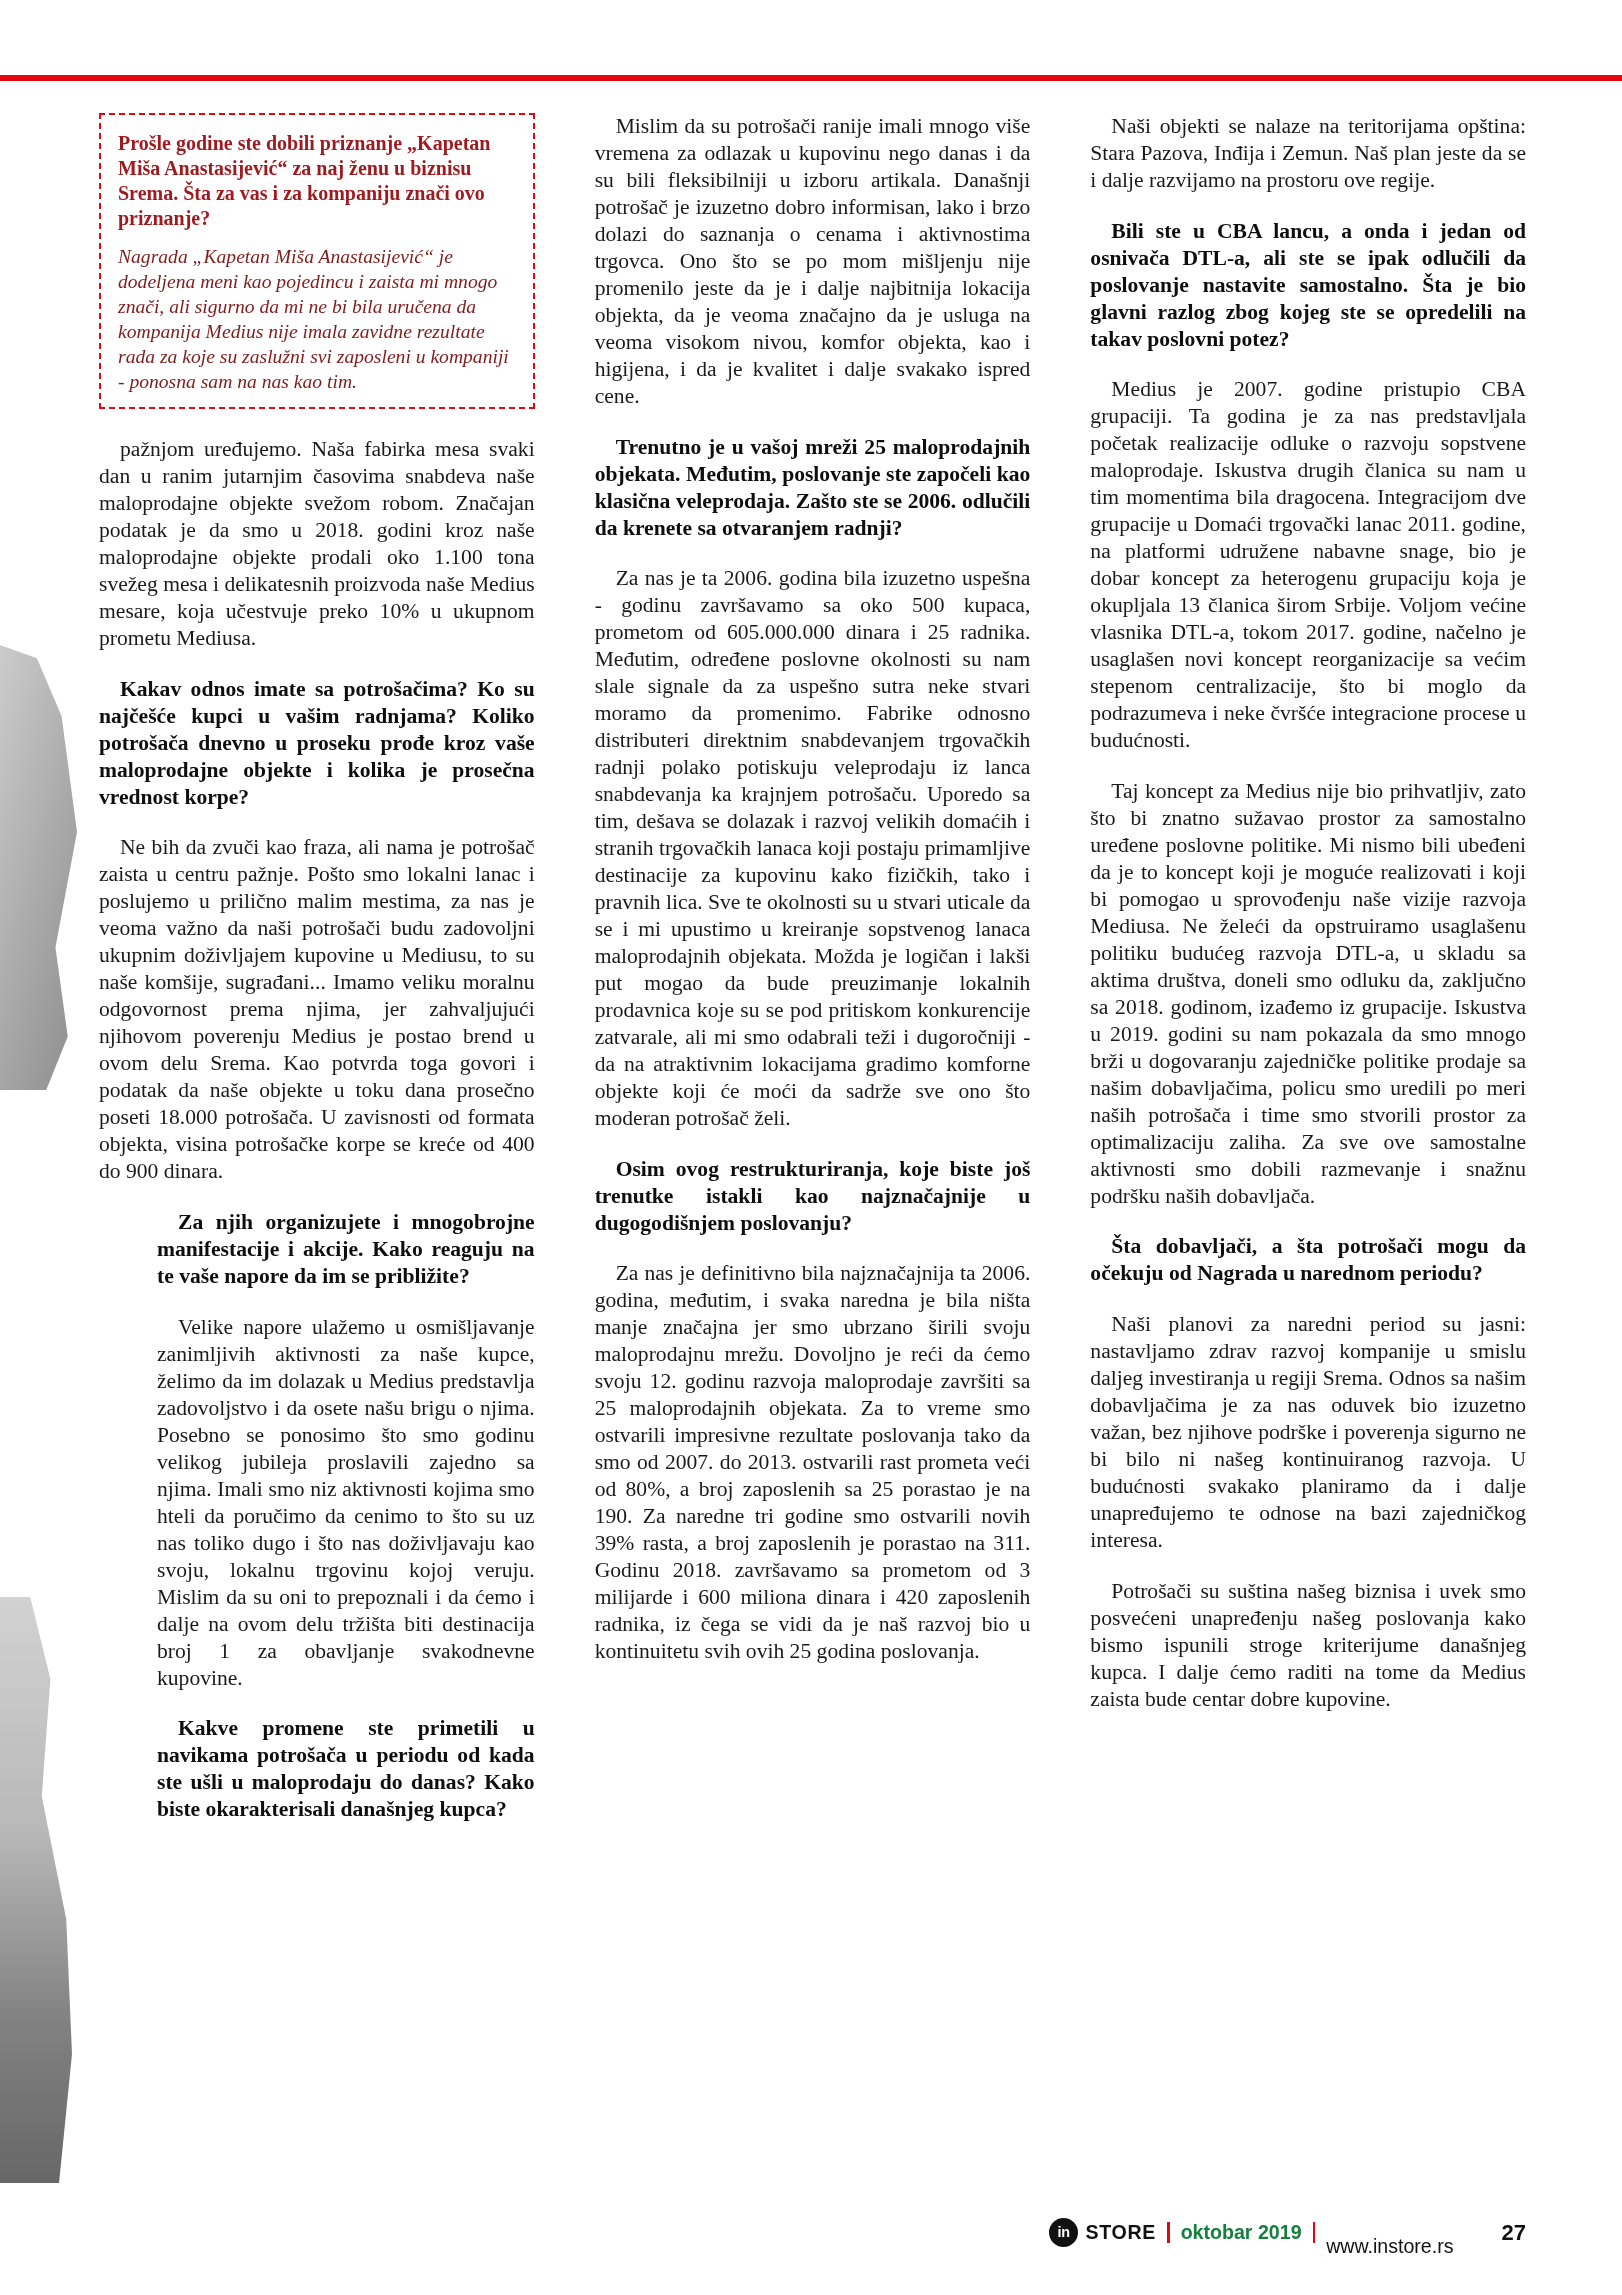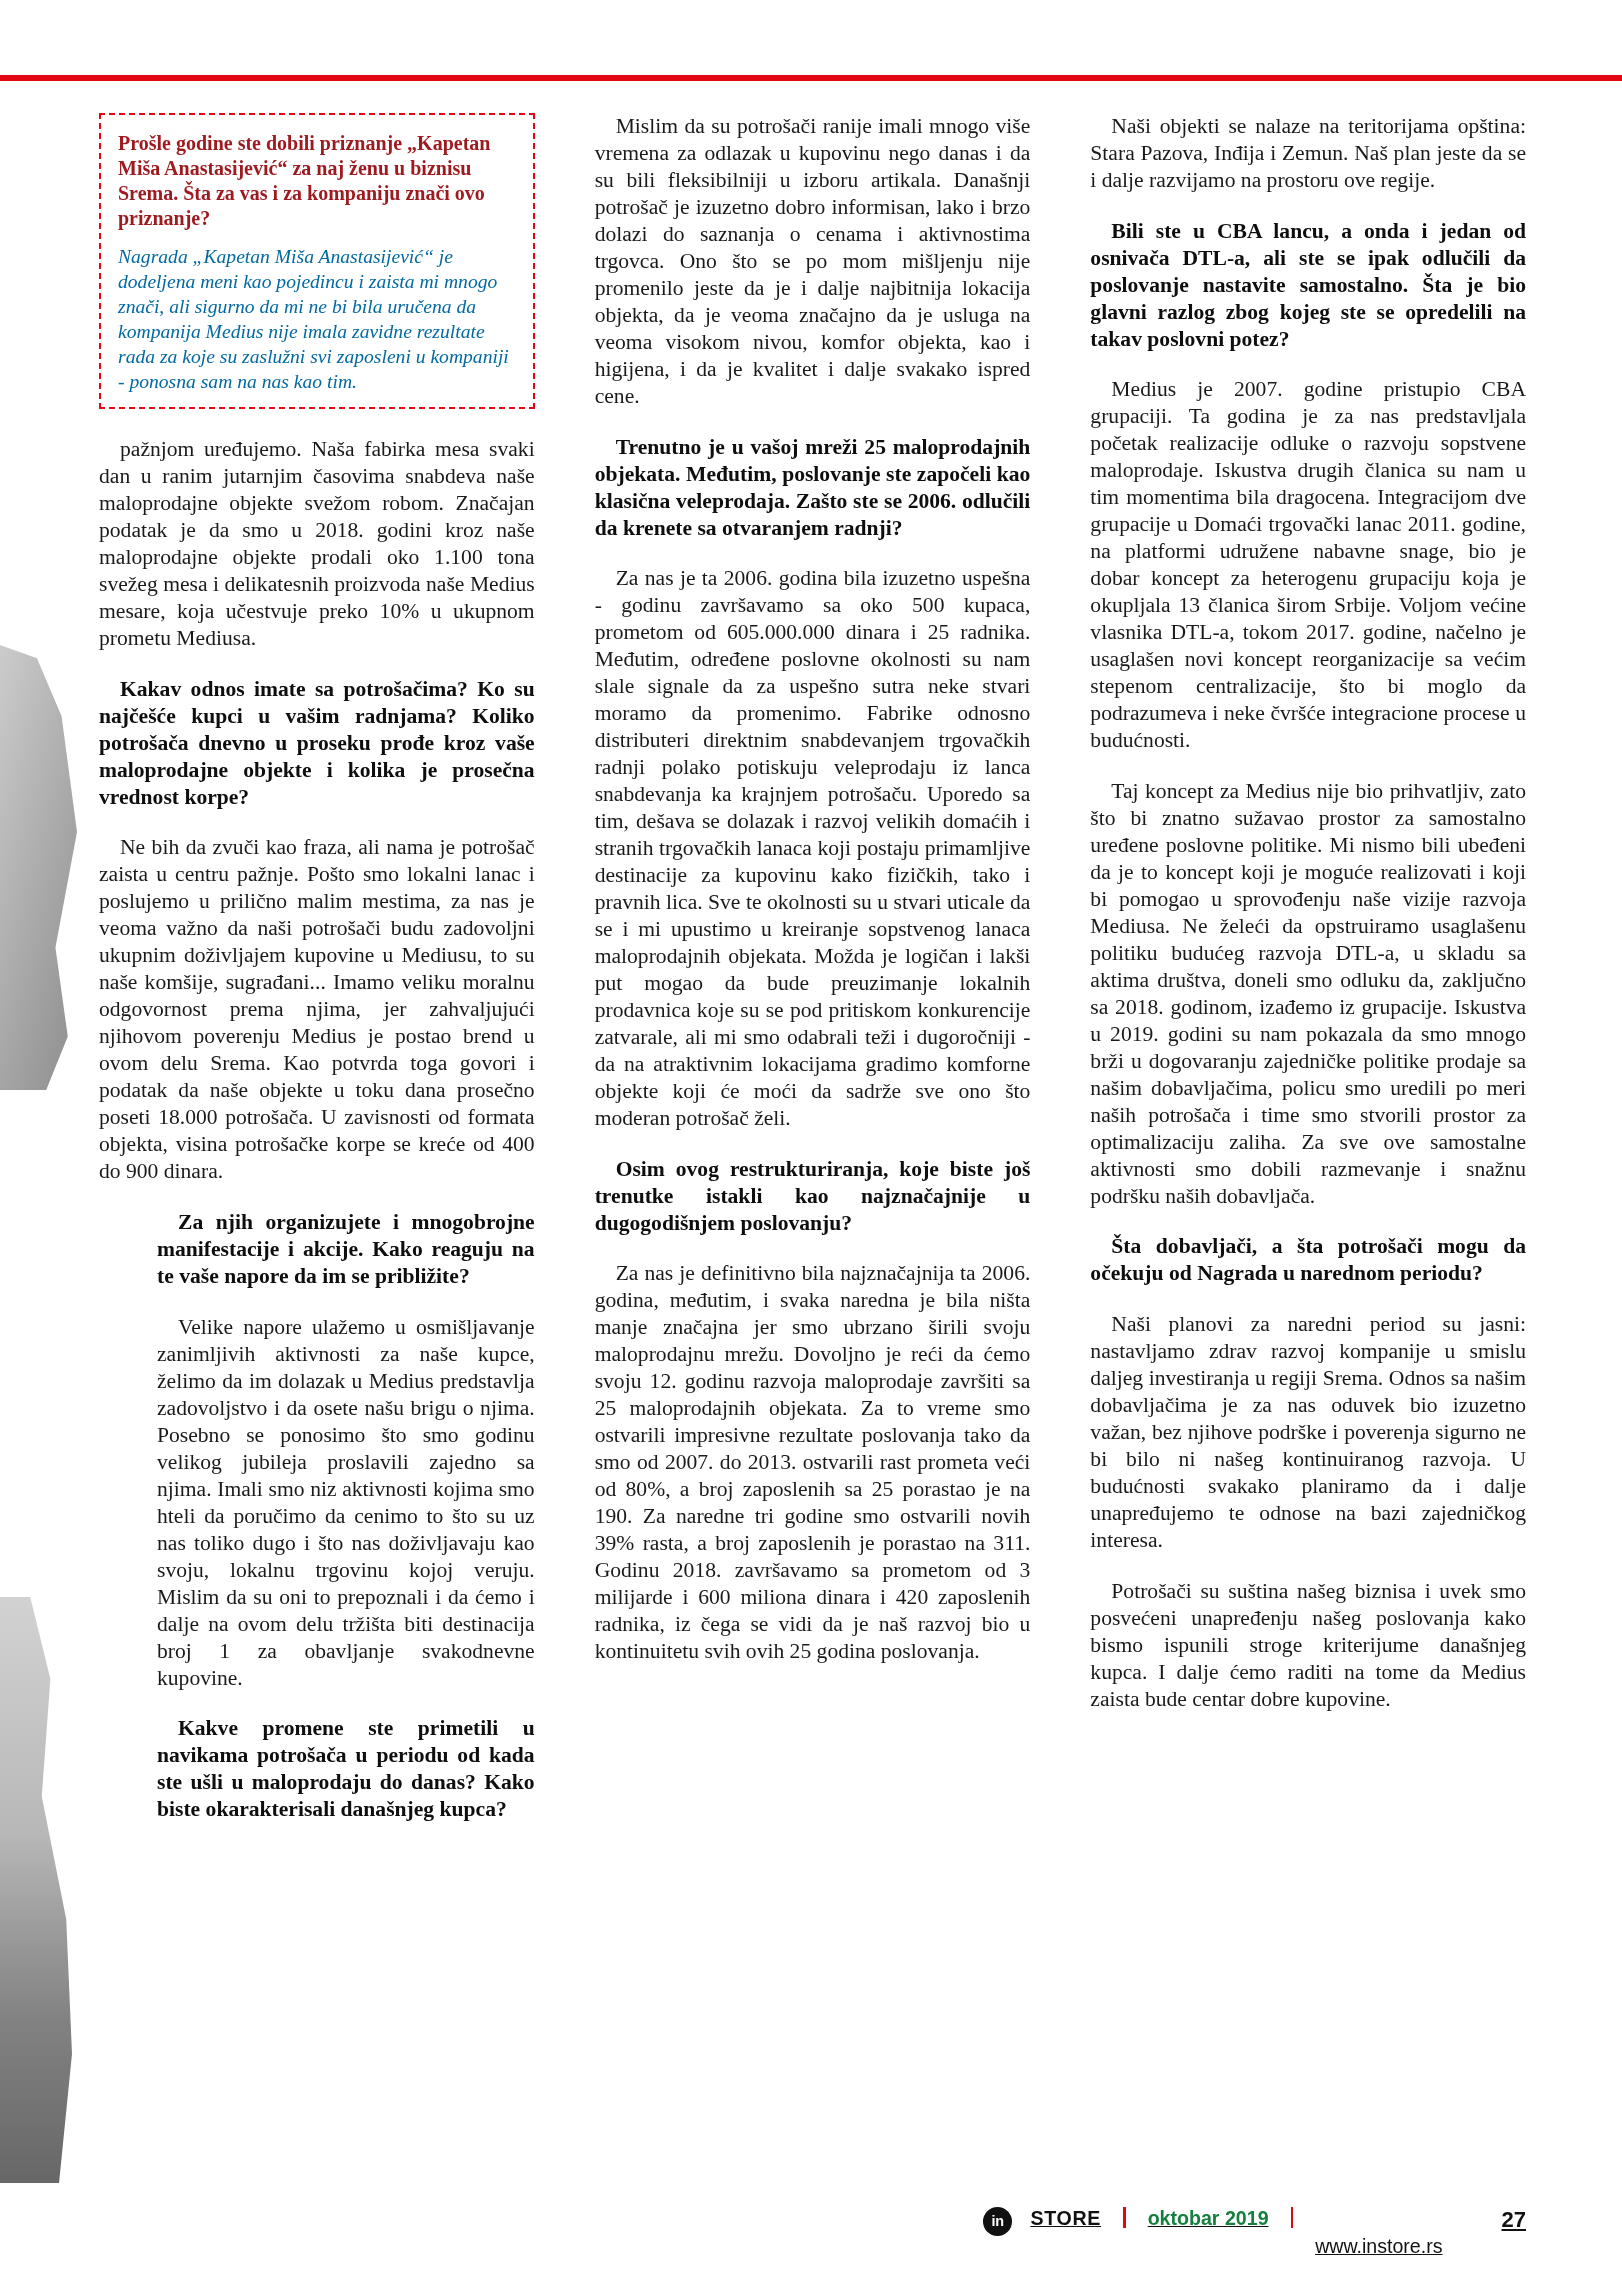--- a/index.html
+++ b/index.html
@@ -62,44 +62,43 @@
     margin-bottom: 27.5px;
   }
   .quote-box .box-q {
     font-weight: 700;
     color: #9e1a1f;
     font-size: 20px;
     line-height: 25px;
   }
   .quote-box .box-a {
     font-style: italic;
-    color: #0369a1;
+    color: #7f1d1d;
     font-size: 19.6px;
     line-height: 25px;
     margin-top: 13px;
   }
   .wrap-spacer {
     float: left;
     width: 157px;
     height: 968px;
     margin-left: -99px;
     shape-outside: ellipse(154px 484px at 0% 50%);
     shape-margin: 9.2px;
   }
   .footer {
     position: absolute;
     right: 97px;
     bottom: 37px;
     display: flex;
-    align-items: flex-start;
-    gap: 22px;
+    align-items: center;
+    gap: 11px;
     font-family: "Liberation Sans", sans-serif;
     font-size: 19.6px;
     color: #111111;
-    text-decoration: underline;
   }
   .logo-circle {
     width: 29px; height: 29px;
     border-radius: 50%;
     background: #111111;
     color: #ffffff;
     display: flex;
     align-items: center;
     justify-content: center;
     font-weight: 700;

